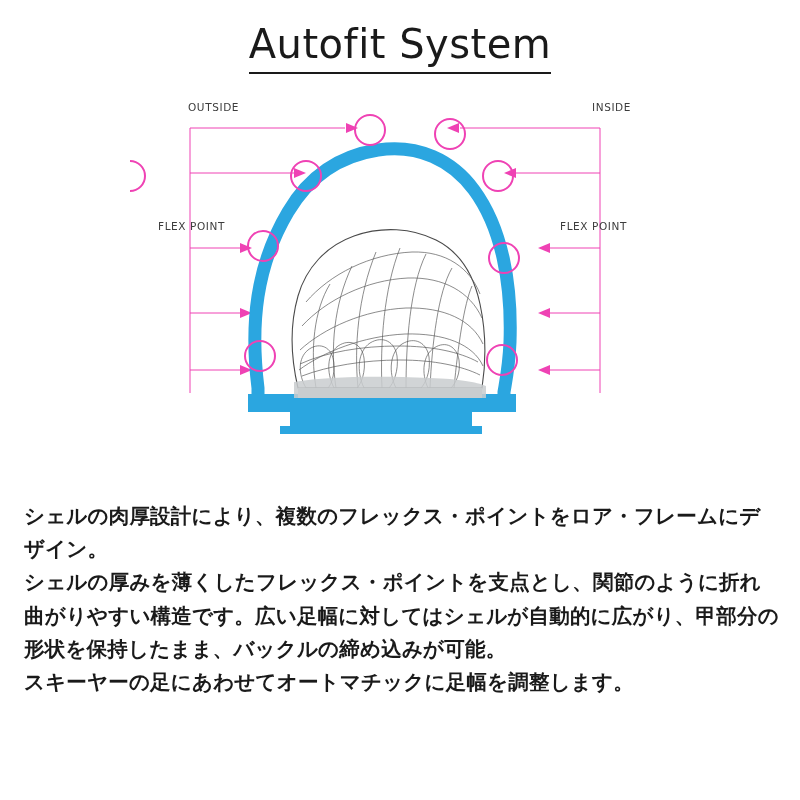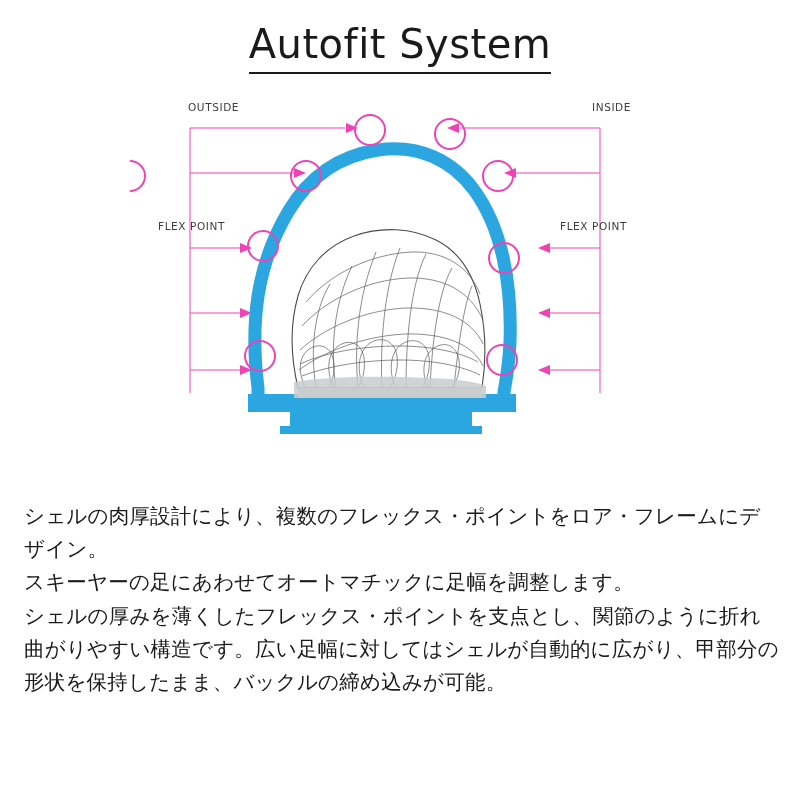--- a/index.html
+++ b/index.html
@@ -61,20 +61,21 @@
   .body-copy {
     position: absolute;
     top: 500px;
     left: 24px;
     width: 756px;
     font-family: "DejaVu Sans", sans-serif;
     font-size: 20.5px;
     line-height: 1.62;
     color: #1a1a1a;
     letter-spacing: 0.2px;
+    font-weight: bold;
   }
   .body-copy p {
     margin: 0;
     text-align: left;
   }
 </style>
 </head>
 <body>
 
 <div class="page">
@@ -192,17 +193,17 @@
 
       <text class="diag-label" x="58" y="23">OUTSIDE</text>
       <text class="diag-label" x="462" y="23">INSIDE</text>
       <text class="diag-label" x="28" y="142">FLEX POINT</text>
       <text class="diag-label" x="430" y="142">FLEX POINT</text>
     </svg>
   </div>
 
   <div class="body-copy">
     <p>シェルの肉厚設計により、複数のフレックス・ポイントをロア・フレームにデザイン。</p>
+    <p> シェルの厚みを薄くしたフレックス・ポイントを支点とし、関節のように折れ曲がりやすい構造です。広い足幅に対してはシェルが自動的に広がり、甲部分の形状を保持したまま、バックルの締め込みが可能。</p>
     <p> スキーヤーの足にあわせてオートマチックに足幅を調整します。</p>
-    <p> シェルの厚みを薄くしたフレックス・ポイントを支点とし、関節のように折れ曲がりやすい構造です。広い足幅に対してはシェルが自動的に広がり、甲部分の形状を保持したまま、バックルの締め込みが可能。</p>
   </div>
 
 </div>
 
 </body></html>

